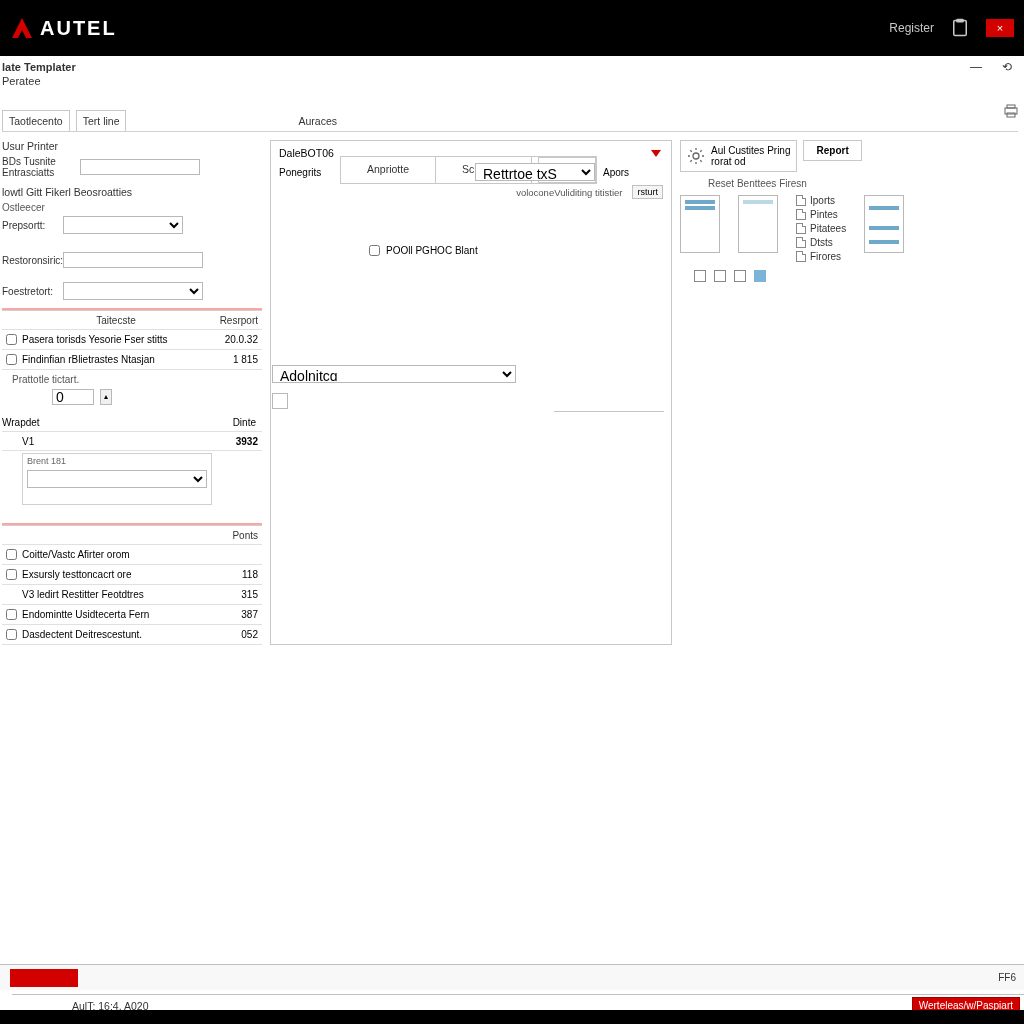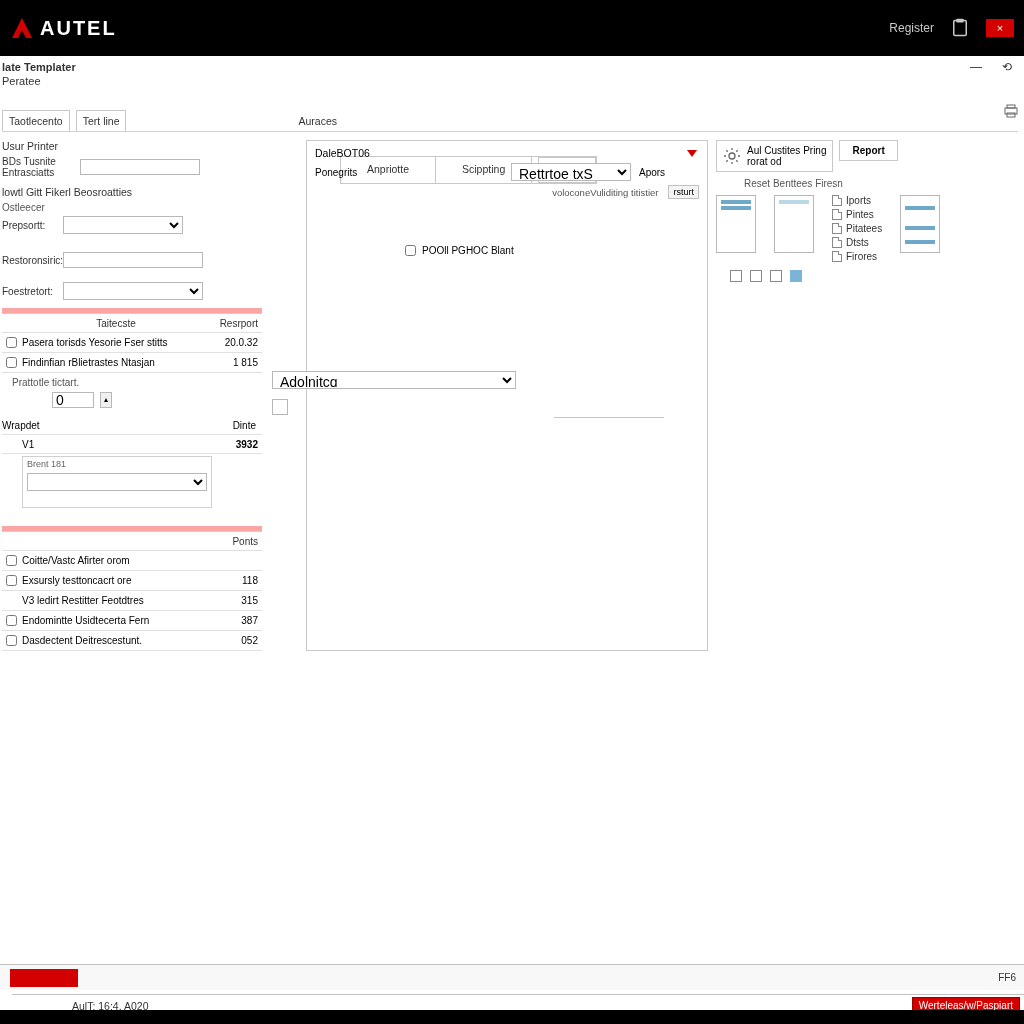--- a/index.html
+++ b/index.html
@@ -33,35 +33,35 @@
   .tabstrip2 { position: absolute; left: 340px; top: 100px; display: flex; height: 28px; border: 1px solid #c8c8c8;}
   .tabstrip2 .mtab { border-right: 1px solid #c8c8c8; padding: 6px 26px; font-size: 10.5px; color: #333; text-align: center; cursor: pointer; }
   .tabstrip2 .mtab:last-child { border-right: none; }
   .load-btn { display: flex; align-items: center; gap: 6px; border: 1px solid #c8c8c8; padding: 4px 8px; font-size: 10.5px; cursor: pointer; margin-left: 6px;}
   .load-icon { width: 14px; height: 14px; background: #555; display: inline-block; position: relative; }
   .load-icon::after { content: ''; position: absolute; left: 4px; top: 2px; width: 0; height: 0; border-left: 3px solid transparent; border-right: 3px solid transparent; border-top: 5px solid #fff;}
 
   .body-cols { display: flex; gap: 8px; margin-top: 8px; }
 
   .left-col { width: 260px; }
-  .mid-col { width: 402px; border: 1px solid #c8c8c8; padding: 6px 8px 10px 8px; position: relative; margin-left: 36px; }
+  .mid-col { width: 402px; border: 1px solid #c8c8c8; padding: 6px 8px 10px 8px; position: relative; }
   .right-col { width: 300px; }
 
   .fieldset { font-size: 10px; color: #333; margin-bottom: 8px; }
   .fs-title { font-size: 10.5px; color: #333; margin-bottom: 4px; }
   .row { display: flex; align-items: center; gap: 6px; margin: 3px 0; font-size: 10px; }
   .lbl { width: 55px; }
   .lbl-lg { width: 72px; }
   input[type="text"], select { border: 1px solid #b8b8b8; font-size: 14px; padding: 1px 3px; background: #fff; height: 16px; }
   select { height: 18px; }
   .inp-120 { width: 120px; }
   .inp-140 { width: 140px; }
   .inp-40  { width: 42px; background: #d9ecff; }
 
-  .grid { border-top: 5px solid #fca5a5; margin-top: 6px; }
+  .grid { border-top: 2px solid #fca5a5; margin-top: 6px; }
   .grid-row { display: flex; align-items: center; border-bottom: 1px solid #e0e0e0; height: 20px; }
   .grid-row.head { font-size: 10px; color: #333; border-top: 1px solid #d0d0d0; }
   .g-chk { width: 18px; text-align: center; }
   .g-label { flex: 1; font-size: 10px; padding-left: 2px; }
   .g-val { width: 52px; text-align: right; font-size: 10px; padding-right: 4px; }
   input[type="checkbox"] { width: 11px; height: 11px; }
 
   .sub-block { padding: 4px 0 6px 10px; }
   .sub-title { font-size: 10px; color: #555; margin-bottom: 4px; }
 

